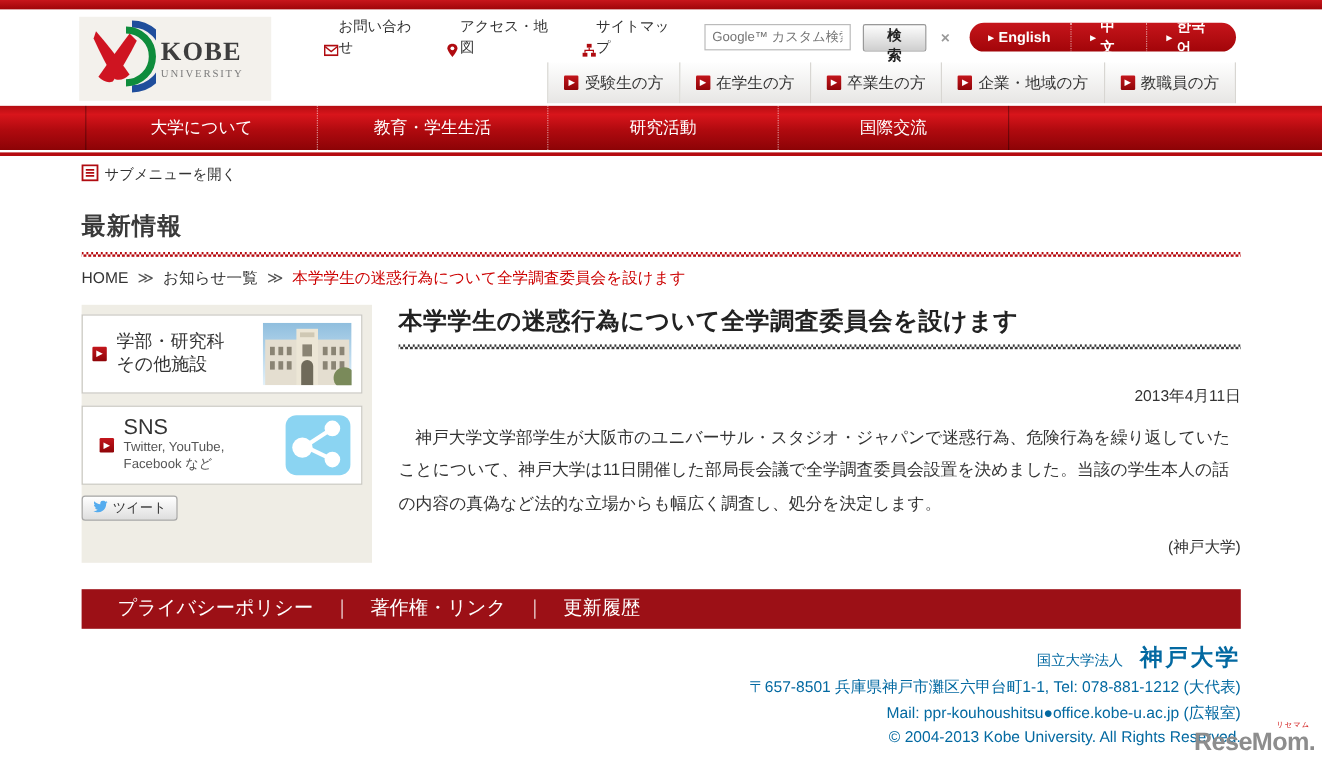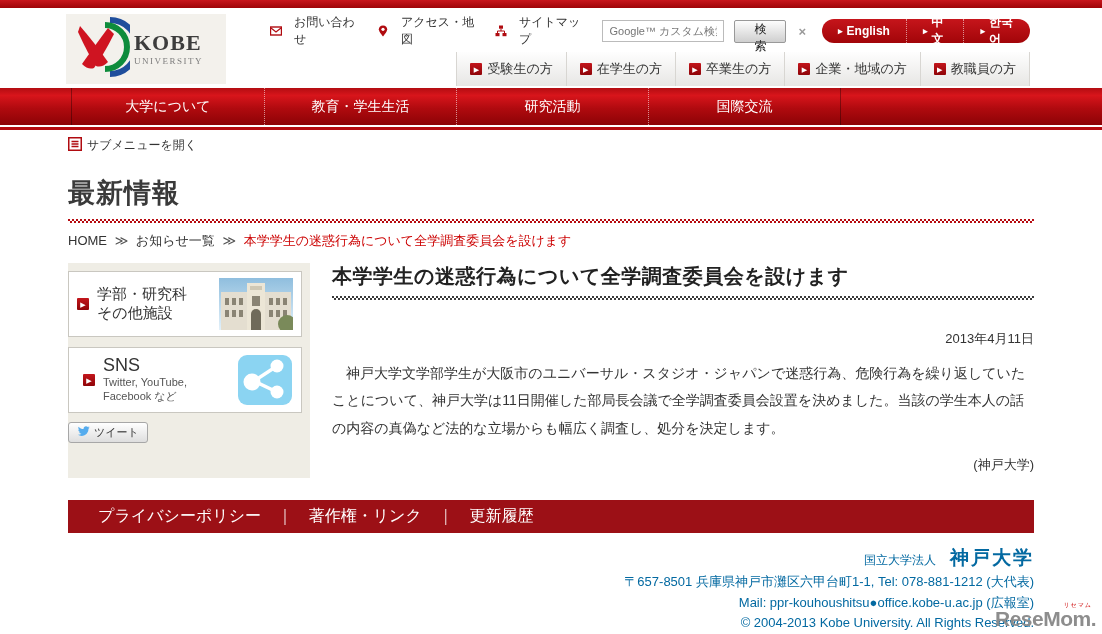--- a/index.html
+++ b/index.html
@@ -12,24 +12,24 @@
 
   
   header { position:relative; height:80px; background:#fff; }
   .logo { position:absolute; left:66px; top:6px; width:160px; height:70px; background:#f3f1ec; display:flex; align-items:center; padding:4px 6px; }
   .logo-words { margin-left:4px; }
   .logo-kobe { font-family:"Liberation Serif", serif; font-weight:bold; font-size:22px; color:#3d3d3d; letter-spacing:1px; line-height:1; }
   .logo-univ { font-family:"Liberation Serif", serif; font-size:9px; color:#7d7d7d; letter-spacing:1.5px; line-height:1; margin-top:3px; }
 
   .header-right { position:absolute; right:72px; top:10px; width:760px; }
   .utility-row { display:flex; align-items:center; justify-content:flex-end; gap:10px; height:26px; }
-  .util-link { display:flex; align-items:center; gap:12px; font-size:12px; color:#333; cursor:pointer; margin-right:8px; }
+  .util-link { display:flex; align-items:flex-end; gap:0; font-size:12px; color:#333; cursor:pointer; margin-right:8px; }
   .util-icon { display:inline-flex; width:12px; height:12px; }
   .search-input { width:122px; height:22px; border:1px solid #bbb; font-size:11px; color:#999; padding:0 6px; outline:none; }
-  .search-btn { height:23px; padding:0 14px; font-size:12px; font-weight:normal; color:#222;
+  .search-btn { height:23px; padding:0 14px; font-size:12px; font-weight:bold; color:#222;
       background:linear-gradient(#fdfdfd,#cfcfcf); border:1px solid #999; border-radius:2px; cursor:pointer; }
   .search-close { color:#999; font-weight:bold; font-size:13px; padding:0 2px; cursor:pointer; }
   .langbar { display:flex; align-items:stretch; background:linear-gradient(#c6151b,#a20509); border-radius:12px; height:24px; overflow:hidden; margin-left:4px; }
   .lang-item { display:flex; align-items:center; gap:4px; color:#fff; font-size:12px; font-weight:bold; padding:0 16px; cursor:pointer; }
   .lang-item + .lang-item { border-left:1px dotted rgba(255,255,255,.55); }
   .lang-arrow { font-size:9px; color:#fff; }
 
   .tabs-row { display:flex; justify-content:flex-end; margin-top:8px; }
   .tab { display:flex; align-items:center; gap:5px; height:34px; padding:0 13px; font-size:13px; color:#333;
       background:linear-gradient(#fefefe,#e7e6e4); border-left:1px solid #d8d6d2; cursor:pointer; }
@@ -42,21 +42,21 @@
   .nav-spacer-right { flex:1; border-left:1px solid rgba(0,0,0,.35); }
   .nav-item { width:192px; display:flex; align-items:center; justify-content:center; color:#fff; font-size:14px; font-weight:normal; cursor:pointer; }
   .nav-item + .nav-item { border-left:1px dotted rgba(255,255,255,.55); }
   .redline { height:3px; background:#b50b10; margin-top:2px; }
 
   
   .submenu { display:flex; align-items:center; gap:5px; margin:7px 0 0 68px; font-size:12px; color:#333; cursor:pointer; }
 
   
   .content { padding:0 68px; }
-  .section-title { margin-top:21px; font-size:27px; font-weight:bold; color:#3a3a3a; letter-spacing:1px; }
+  .section-title { margin-top:21px; font-size:20px; font-weight:bold; color:#3a3a3a; letter-spacing:1px; }
   .checker { height:4px; margin-top:8px;
       background-image:repeating-linear-gradient(90deg,var(--c) 0 2px,transparent 2px 4px),
                        repeating-linear-gradient(90deg,transparent 0 2px,var(--c) 2px 4px);
       background-size:4px 2px,4px 2px; background-position:0 0,0 2px; background-repeat:repeat-x,repeat-x; }
   .checker.red { --c:#b70b10; }
   .checker.dark { --c:#3b3b3b; margin-top:6px; }
   .breadcrumb { margin-top:9px; font-size:13px; color:#333; }
   .crumb { cursor:pointer; }
   .crumb-sep { margin:0 4px; color:#555; }
   .crumb-current { color:#cc0000; }

